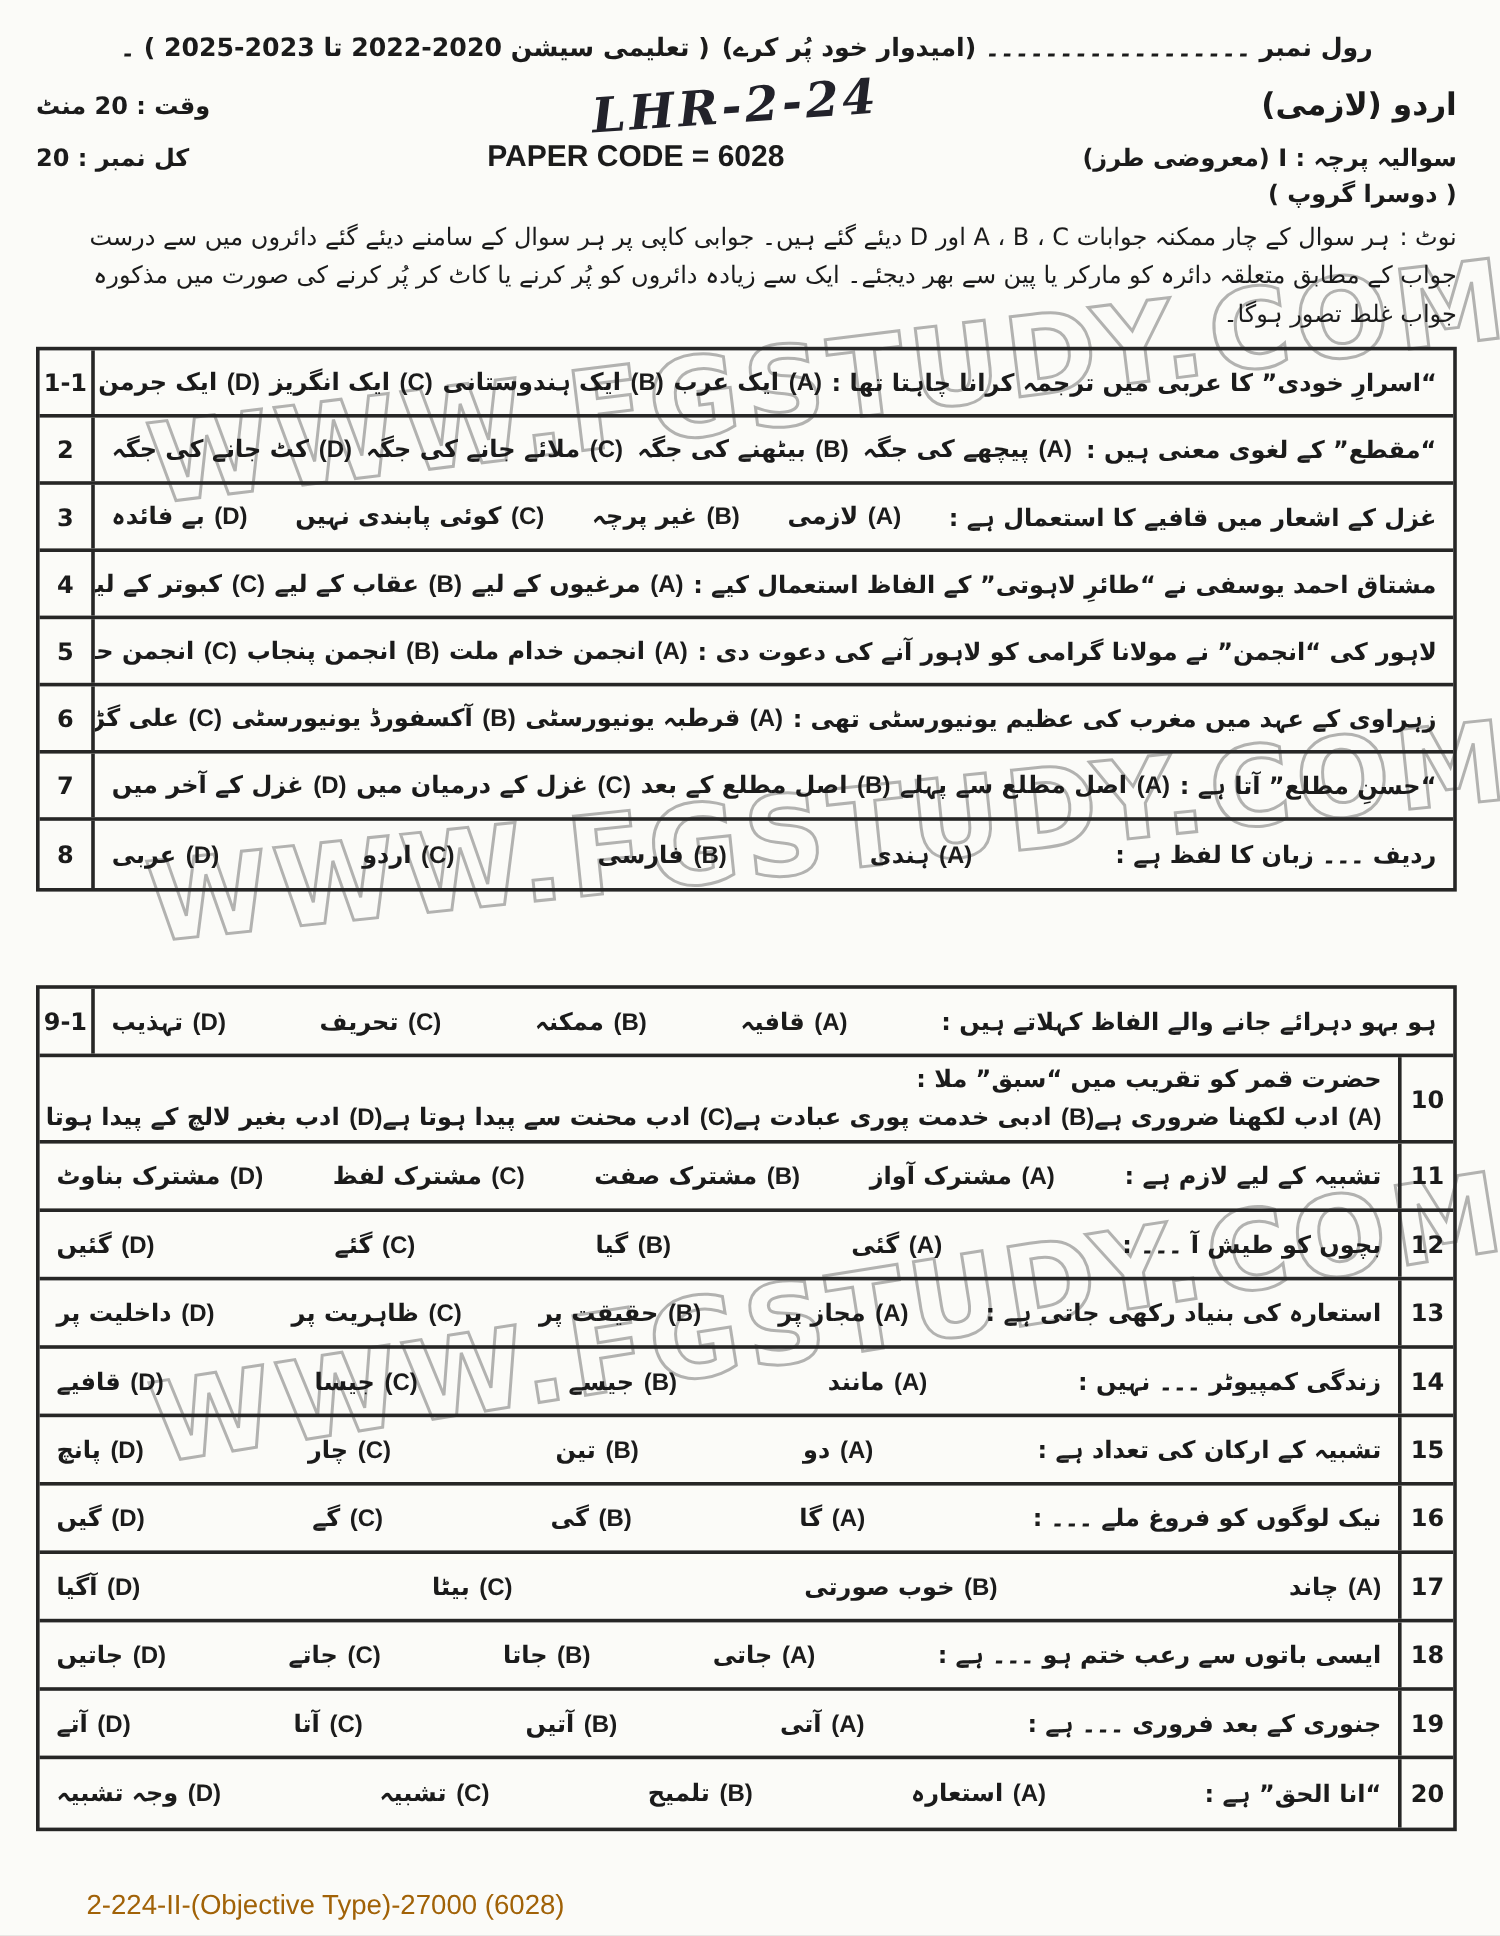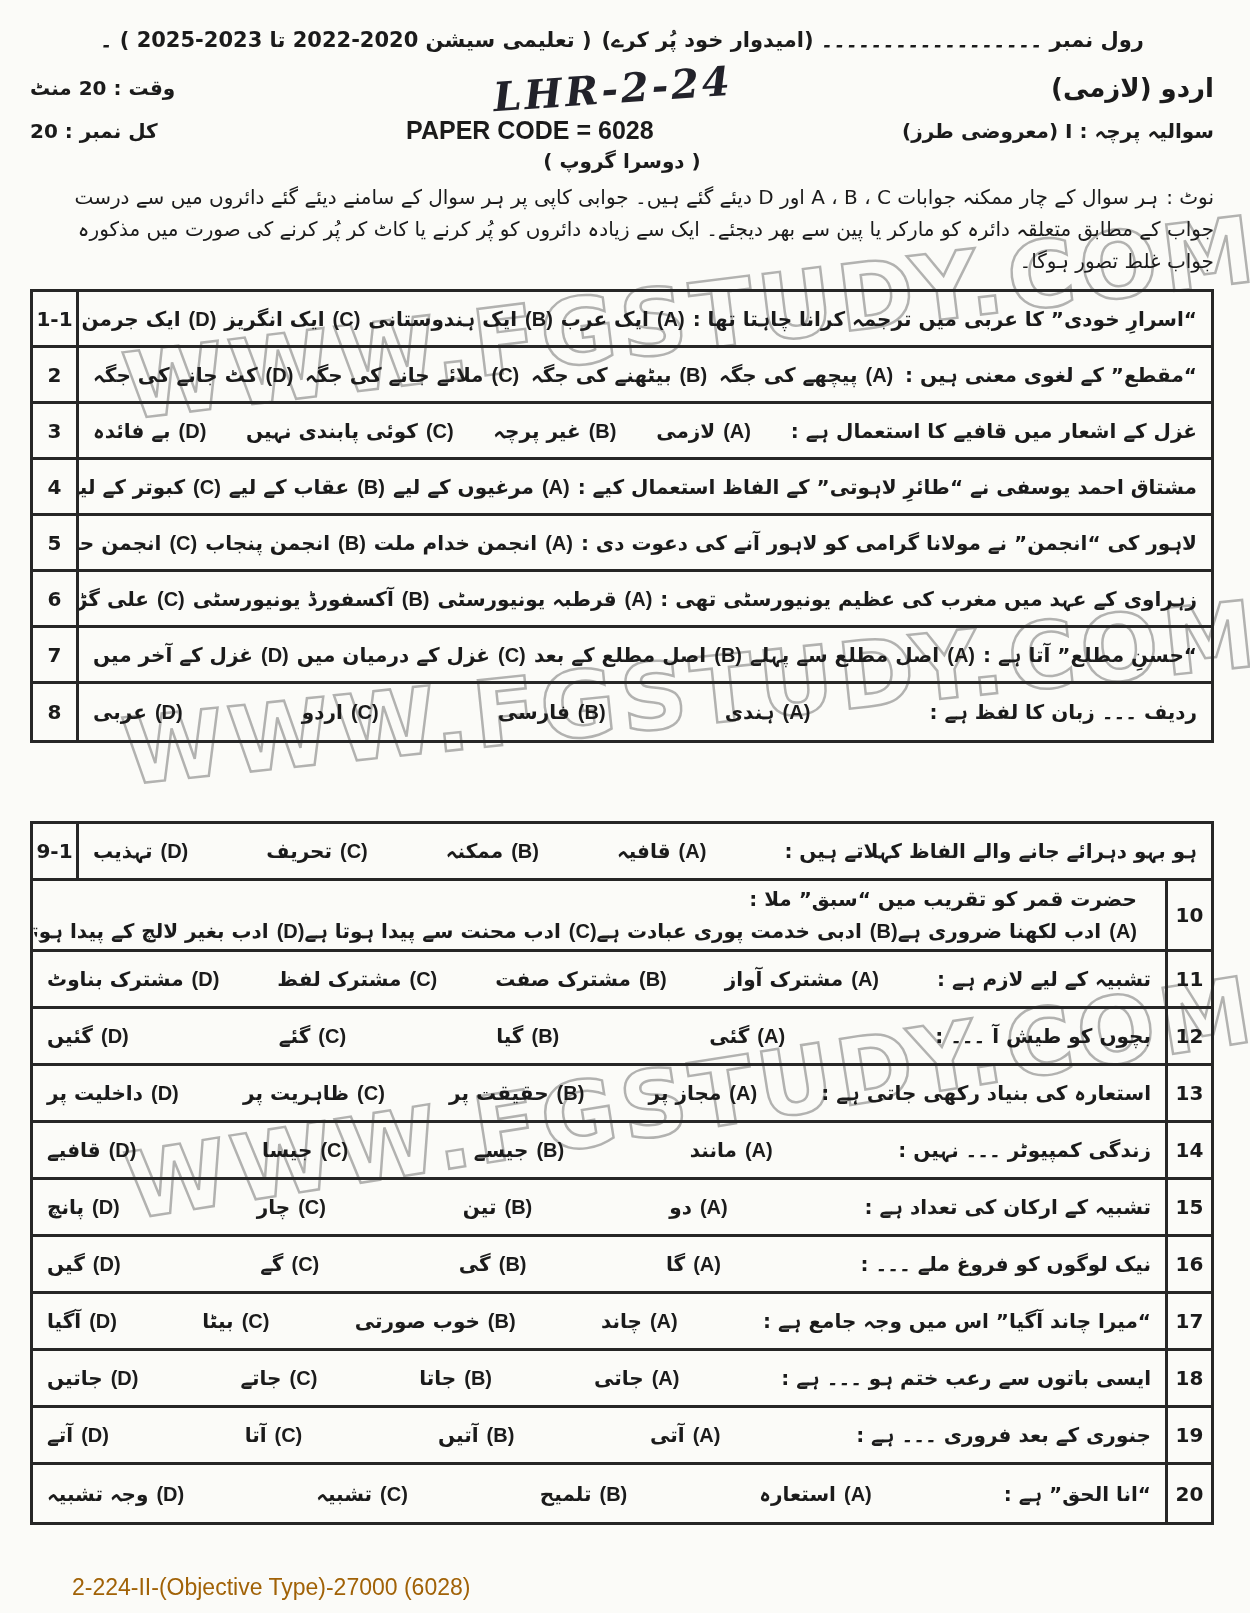--- a/index.html
+++ b/index.html
@@ -8,21 +8,21 @@
     width:1250px; height:1613px; position:relative; margin:0 auto;
     background:#fbfbf8; color:#1b1b1b; overflow:hidden;
     font-family:"DejaVu Sans", sans-serif;
   }
   .inner { padding:20px 36px 0 30px; position:relative; z-index:2; }
 
   .hline { display:flex; direction:rtl; align-items:center; }
   .h1 { justify-content:center; gap:10px; font-size:21px; font-weight:700; margin-top:8px; }
   .h2 { justify-content:space-between; margin-top:8px; min-height:56px; }
   .h3 { justify-content:space-between; margin-top:0; }
-  .h4 { justify-content:center; margin-top:4px; font-size:20px; font-weight:700; }
+  .h4 { justify-content:flex-start; margin-top:4px; font-size:20px; font-weight:700; }
 
   .subject { font-size:26px; font-weight:700; }
   .handwritten {
     font-family:"DejaVu Serif", serif; font-style:italic; font-weight:700;
     font-size:40px; letter-spacing:3px; transform:rotate(-4deg); color:#22222a;
   }
   .examline { font-size:22px; font-weight:700; }
   .meta { font-size:20px; font-weight:700; }
   .papercode { font-family:"Liberation Sans", sans-serif; font-weight:700; font-size:25px; direction:ltr; }
 
@@ -37,21 +37,21 @@
   .num {
     flex:0 0 46px; display:flex; align-items:center; justify-content:center;
     font-size:20px; font-weight:700; direction:ltr;
   }
   .num.left  { border-right:3px solid #262626; }
   .num.right { border-left:3px solid #262626; }
   .content {
     flex:1; direction:rtl; display:flex; align-items:center; justify-content:space-between;
     gap:8px; padding:4px 14px; font-size:20px; font-weight:700; overflow:hidden;
   }
-  .content.block { display:block; padding:6px 28px;border-radius:23px; }
+  .content.block { display:block; padding:6px 14px;border-radius:23px; }
   .q-line { text-align:right; }
   .opts-line { display:flex; direction:rtl; justify-content:space-between; margin-top:8px; padding-left:6px; }
   .q-text { white-space:nowrap; }
   .opt { white-space:nowrap; }
   .opt-label {
     direction:ltr; unicode-bidi:embed; display:inline-block;
     font-family:"Liberation Sans", sans-serif; font-weight:700; margin-left:8px;
   }
 
   .watermark {
@@ -262,21 +262,20 @@
             <span class="q-text">نیک لوگوں کو فروغ ملے ۔۔۔ :</span>
             <span class="opt"><span class="opt-label">(A)</span><span>گا</span></span>
             <span class="opt"><span class="opt-label">(B)</span><span>گی</span></span>
             <span class="opt"><span class="opt-label">(C)</span><span>گے</span></span>
             <span class="opt"><span class="opt-label">(D)</span><span>گیں</span></span>
           </div>
           <div class="num right">16</div>
         </div>
         <div class="q-row">
           <div class="content">
-            <span class="q-text">“میرا چاند آگیا” اس میں وجہ جامع ہے :</span>
             <span class="opt"><span class="opt-label">(A)</span><span>چاند</span></span>
             <span class="opt"><span class="opt-label">(B)</span><span>خوب صورتی</span></span>
             <span class="opt"><span class="opt-label">(C)</span><span>بیٹا</span></span>
             <span class="opt"><span class="opt-label">(D)</span><span>آگیا</span></span>
           </div>
           <div class="num right">17</div>
         </div>
         <div class="q-row">
           <div class="content">
             <span class="q-text">ایسی باتوں سے رعب ختم ہو ۔۔۔ ہے :</span>

